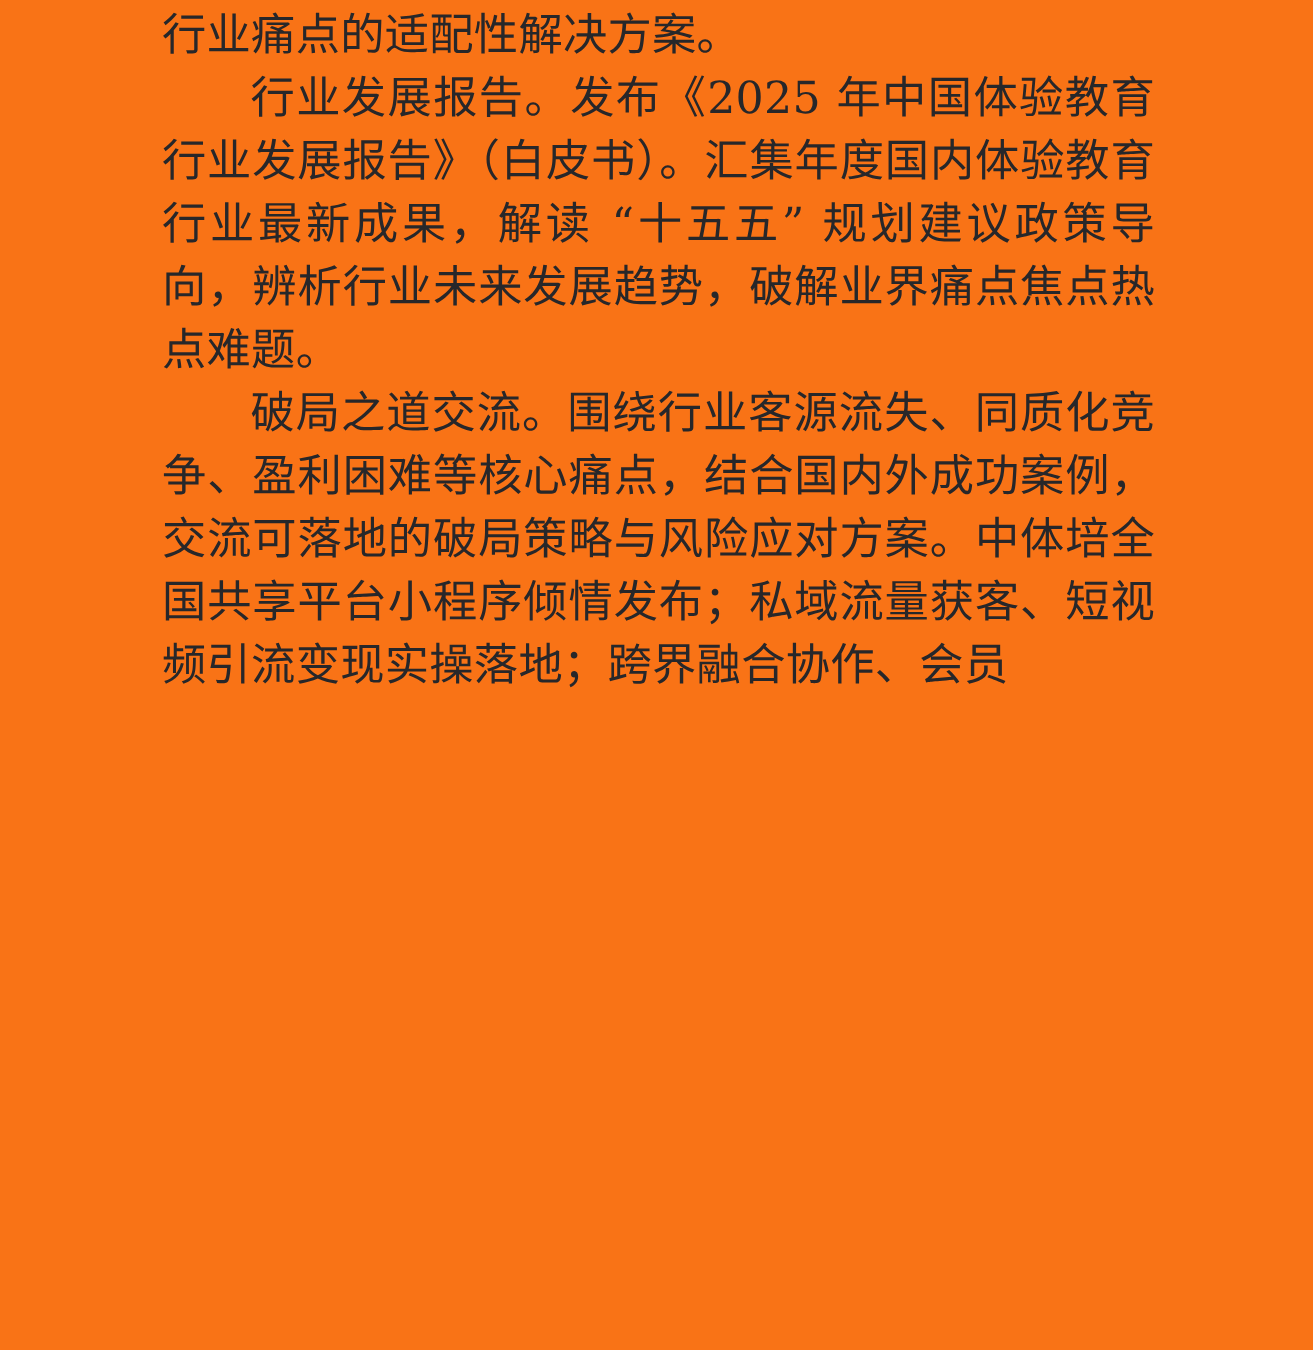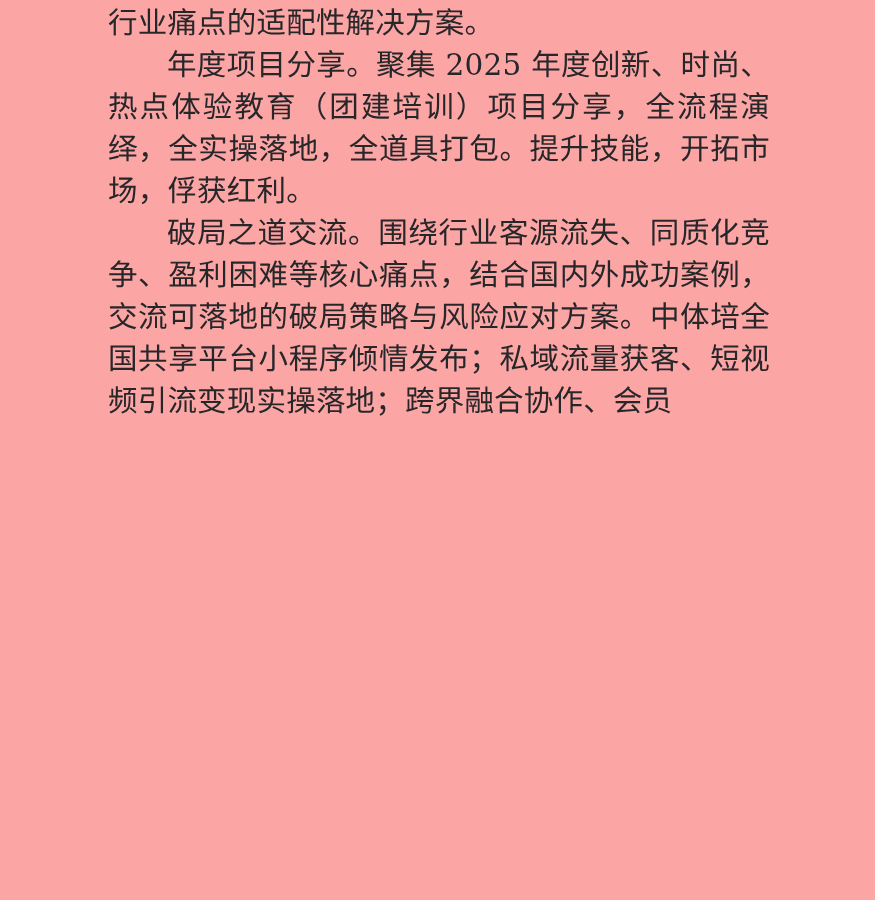--- a/index.html
+++ b/index.html
@@ -44,26 +44,26 @@
     -webkit-font-smoothing: antialiased;
   }
 
   .para.indent {
     text-indent: 2em;
   }
 </style>
 </head>
 <body>
 
-<div id="page" style="background: #fca5a5;">
+<div id="page" style="background: #f97316;">
   <div id="text-column">
 
     <p class="para" style="color: rgb(39, 39, 42);">行业痛点的适配性解决方案。</p>
 
+    <p class="para indent" style="color: rgb(39, 39, 42);">行业发展报告。发布《2025 年中国体验教育行业发展报告》（白皮书）。汇集年度国内体验教育行业最新成果，解读 “十五五” 规划建议政策导向，辨析行业未来发展趋势，破解业界痛点焦点热点难题。</p>
 
 
-    <p class="para indent" style="color: rgb(39, 39, 42);">年度项目分享。聚集 2025 年度创新、时尚、热点体验教育（团建培训）项目分享，全流程演绎，全实操落地，全道具打包。提升技能，开拓市场，俘获红利。</p>
 
 
     <p class="para indent" style="color: rgb(39, 39, 42);">破局之道交流。围绕行业客源流失、同质化竞争、盈利困难等核心痛点，结合国内外成功案例，交流可落地的破局策略与风险应对方案。中体培全国共享平台小程序倾情发布；私域流量获客、短视频引流变现实操落地；跨界融合协作、会员</p>
 
   </div>
 </div>
 
 </body></html>

